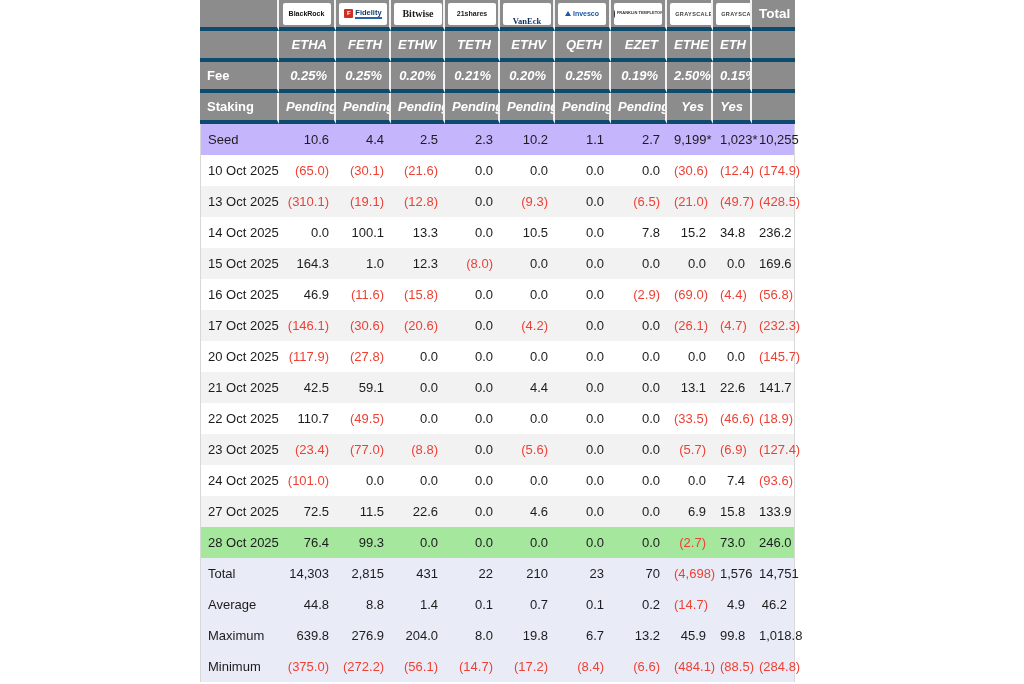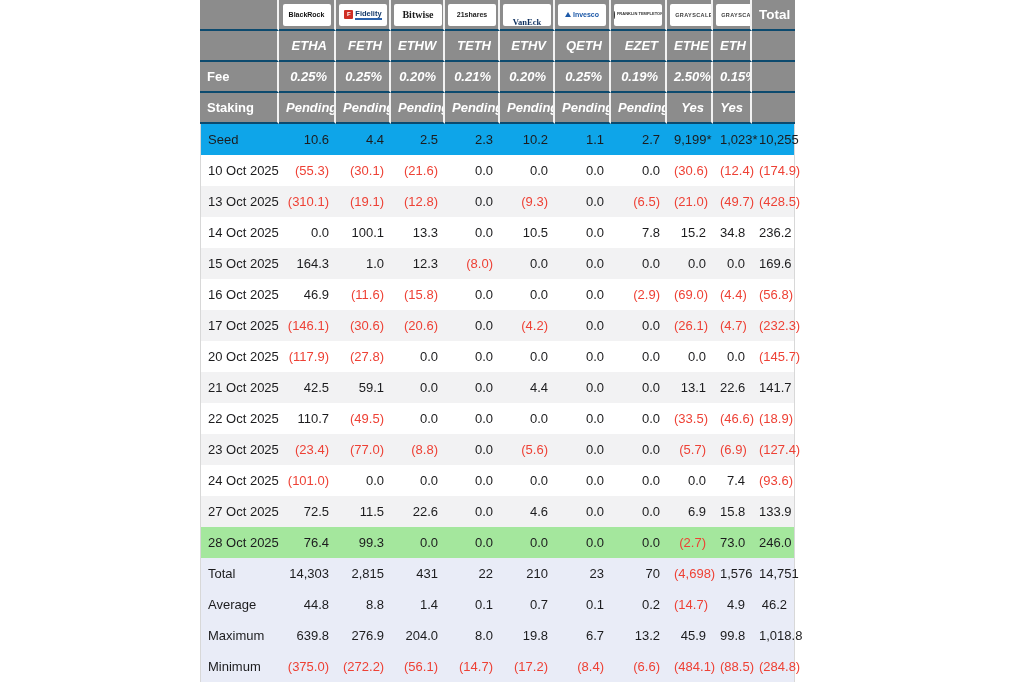--- a/index.html
+++ b/index.html
@@ -7,21 +7,21 @@
               font-family:"Liberation Sans", sans-serif; }
   .page { position:relative; width:1024px; height:684px; background:#fff; }
 
   .table-wrap { position:absolute; left:200px; top:0; width:595px; }
 
   table { border-collapse:separate; border-spacing:0; table-layout:fixed; width:595px; }
 
   
   thead th {
     background:#8c8c8c; color:#ffffff; font-weight:bold; font-size:13px;
-    border-right:2px solid #f2f2f2; border-bottom:2px solid #0c4a6e;
+    border-right:2px solid #f2f2f2; border-bottom:4px solid #0c4a6e;
     height:31px; padding:0 7px; white-space:nowrap; overflow:hidden;
   }
   thead th:last-child { border-right:none; }
   thead th.num { text-align:right;font-style:italic; }
   thead th.lab { text-align:left; }
   thead th.logo-cell { padding:0 3px; text-align:center; }
   thead th.total-head { font-size:13.5px; text-align:right; }
 
   
   .logo-box {
@@ -49,21 +49,21 @@
   
   tbody th, tbody td {
     font-size:13px; color:#1c1c1e; height:31px; padding:0 7px;
     white-space:nowrap; font-weight:normal;
   }
   tbody th { text-align:left; border-left:1px solid #d8d8d8; }
   tbody td { text-align:right; }
   tbody td:last-child { border-right:1px solid #d8d8d8; }
   tbody tr.white   > * { background:#ffffff; }
   tbody tr.stripe  > * { background:#f2f2f3; }
-  tbody tr.seed    > * { background:#0ea5e9; }
+  tbody tr.seed    > * { background:#c4b5fd; }
   tbody tr.summary > * { background:#e9ecf7; }
   tbody tr.highlight > * { background:#a4e79d; }
   tbody td.neg { color:#ee4135; }
 </style>
 </head>
 <body>
 
 <div class="page">
   <div class="table-wrap">
     <table>
@@ -182,21 +182,21 @@
             <td>2.3</td>
             <td>10.2</td>
             <td>1.1</td>
             <td>2.7</td>
             <td>9,199*</td>
             <td>1,023*</td>
             <td>10,255</td>
           </tr>
           <tr class="white">
             <th>10 Oct 2025</th>
-            <td class="neg">(55.3)</td>
+            <td class="neg">(65.0)</td>
             <td class="neg">(30.1)</td>
             <td class="neg">(21.6)</td>
             <td>0.0</td>
             <td>0.0</td>
             <td>0.0</td>
             <td>0.0</td>
             <td class="neg">(30.6)</td>
             <td class="neg">(12.4)</td>
             <td class="neg">(174.9)</td>
           </tr>

